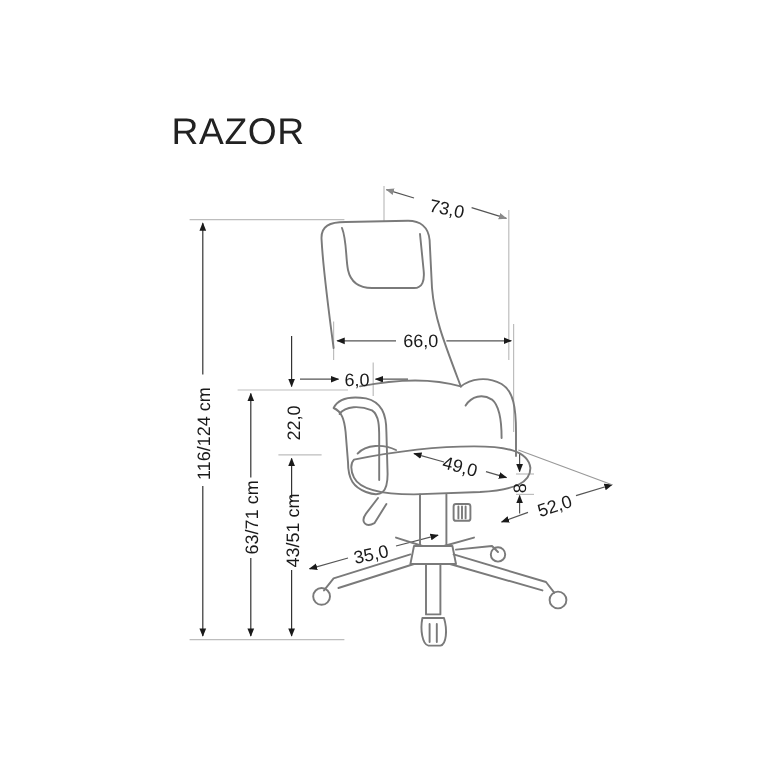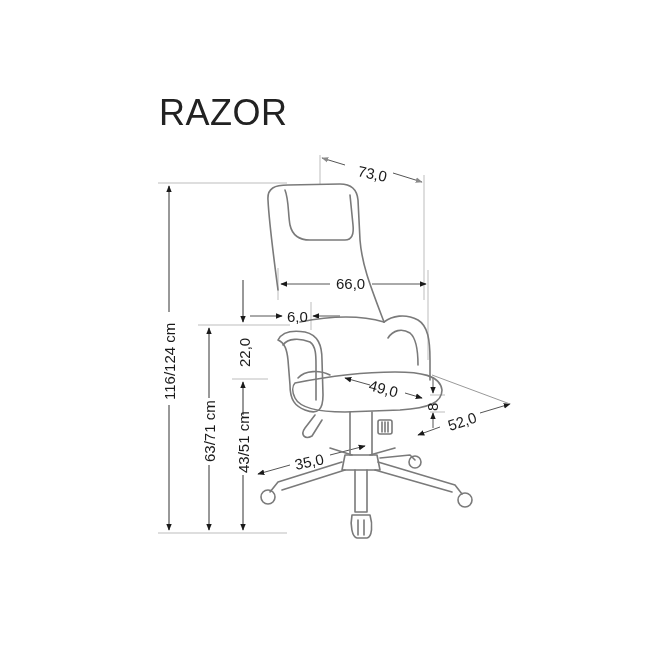--- a/index.html
+++ b/index.html
@@ -1,17 +1,17 @@
 <!DOCTYPE html>
 <html><head>
   <meta charset="utf-8">
   <style>
     html, body { margin: 0; padding: 0; background: #ffffff; }
     body { width: 650px; height: 650px; position: relative; overflow: hidden; font-family: "Liberation Sans", sans-serif; }
-    .title { position: absolute; left: 159px; top: 92px; font-size: 36px; color: #222222; letter-spacing: 0.5px; }
+    .title { position: absolute; left: 143px; top: 92px; font-size: 31px; color: #222222; letter-spacing: 0.5px; }
     svg.drawing { position: absolute; left: 0; top: 0; }
     .dim { font-family: "Liberation Sans", sans-serif; font-size: 15px; fill: #1a1a1a; }
   </style>
 </head>
 <body>
 
 <div class="title">RAZOR</div>
 
 <svg class="drawing" width="650" height="650" viewBox="0 0 650 650">
   <defs>

